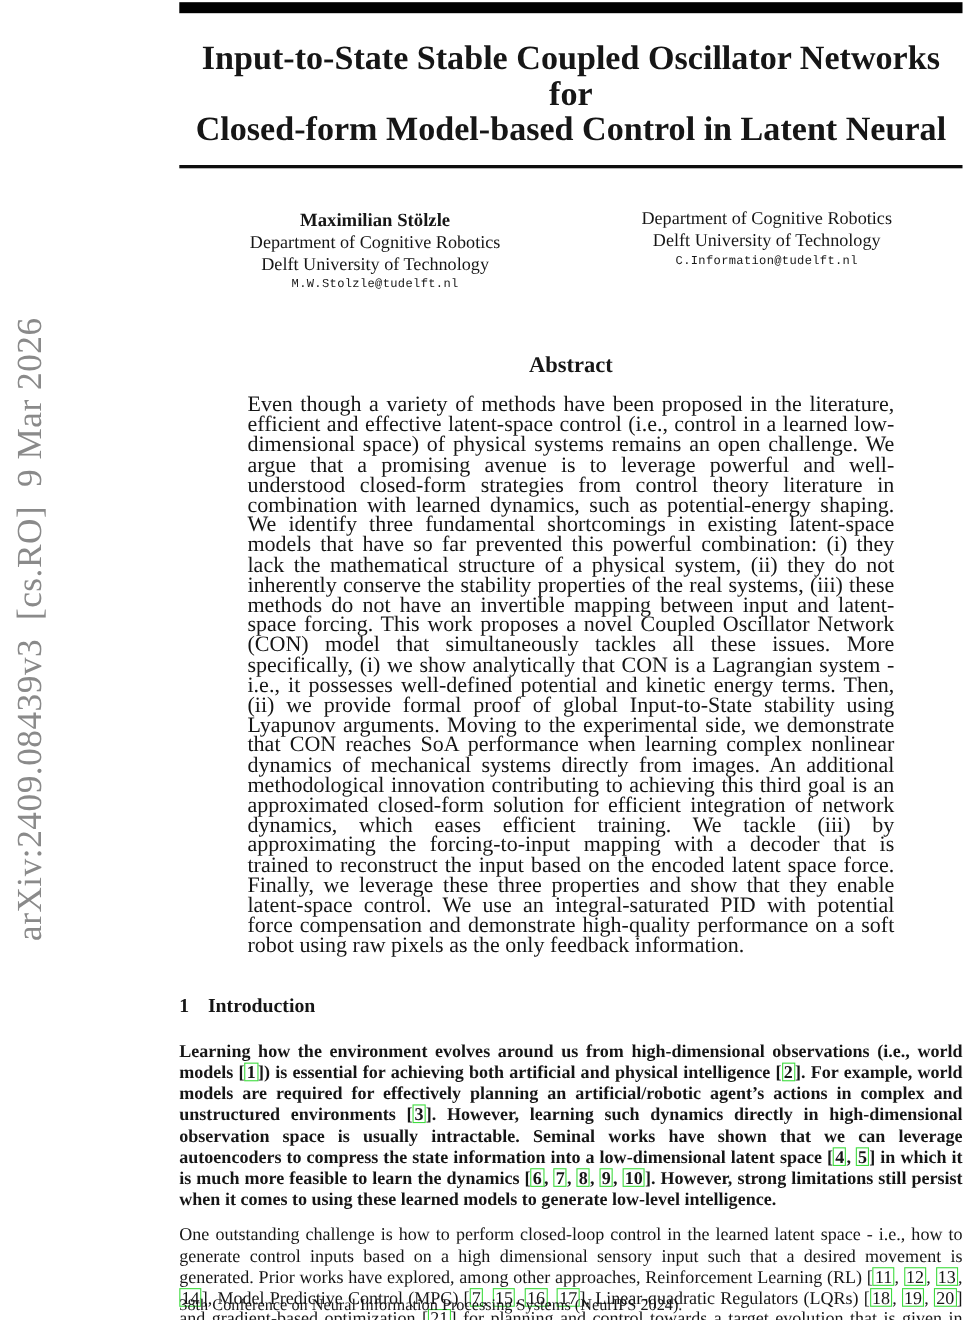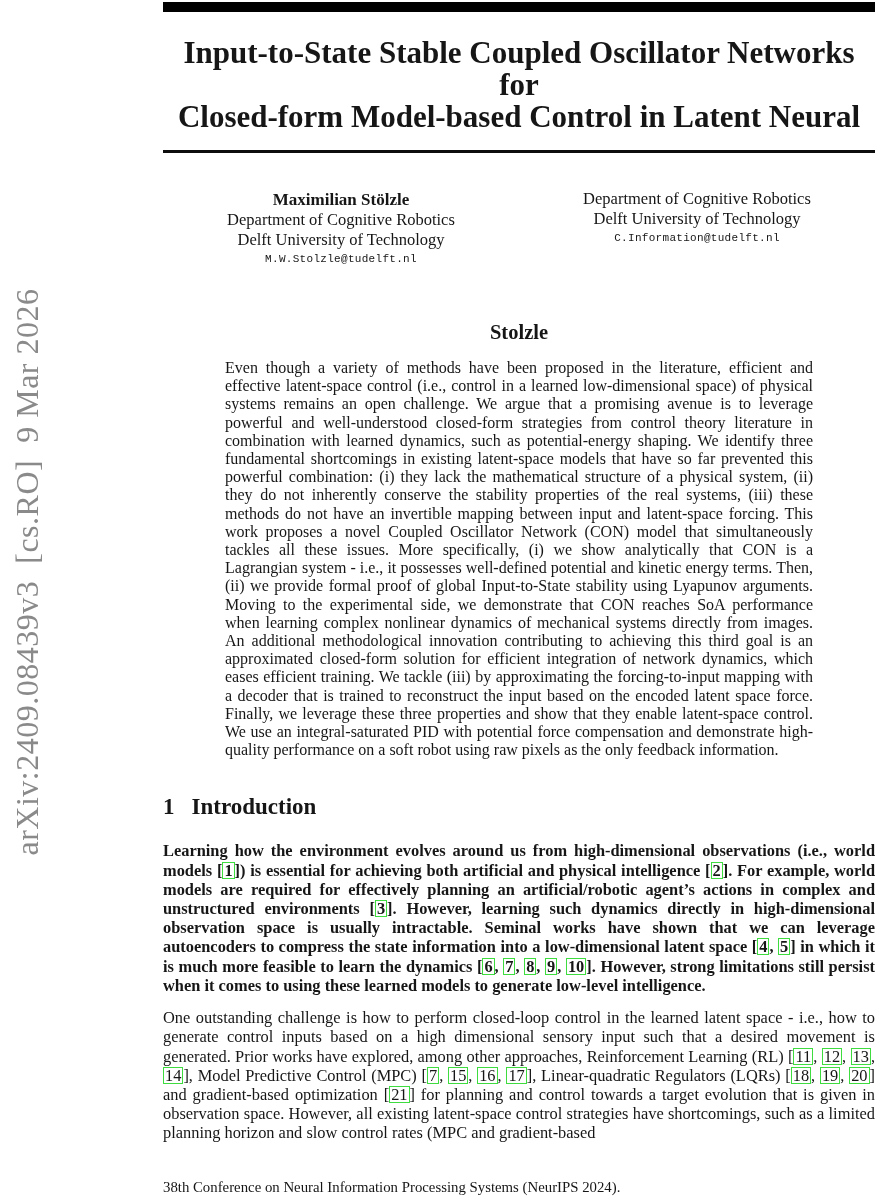--- a/index.html
+++ b/index.html
@@ -69,28 +69,28 @@
   }
   .abstract-heading {
     margin-top: 51px;
     text-align: center;
     font-weight: bold;
     font-size: 20.5px;
   }
   .abstract-body {
     width: 588px;
     margin: 15px auto 0 auto;
-    font-size: 16px;
+    font-size: 20px;
     line-height: 18.2px;
     text-align: justify;
   }
   .section-heading {
     margin-top: 35px;
     font-weight: bold;
-    font-size: 23px;
+    font-size: 18px;
   }
   .section-number { margin-right: 17px; }
   .body-paragraph {
     margin: 0;
     margin-top: 13px;
     font-size: 16.4px;
     line-height: 19.2px;
     text-align: justify;
   }
   .body-paragraph:first-of-type { margin-top: 21px; font-weight: bold; }
@@ -133,21 +133,21 @@
         <div>Delft University of Technology</div>
         <div class="author-email">M.W.Stolzle@tudelft.nl</div>
       </div>
       <div class="author-block">
         <div>Department of Cognitive Robotics</div>
         <div>Delft University of Technology</div>
         <div class="author-email">C.Information@tudelft.nl</div>
       </div>
     </div>
 
-    <div class="abstract-heading">Stolzle</div>
+    <div class="abstract-heading">Abstract</div>
     <div class="abstract-body">Even though a variety of methods have been proposed in the literature, efficient and effective latent-space control (i.e., control in a learned low-dimensional space) of physical systems remains an open challenge. We argue that a promising avenue is to leverage powerful and well-understood closed-form strategies from control theory literature in combination with learned dynamics, such as potential-energy shaping. We identify three fundamental shortcomings in existing latent-space models that have so far prevented this powerful combination: (i) they lack the mathematical structure of a physical system, (ii) they do not inherently conserve the stability properties of the real systems, (iii) these methods do not have an invertible mapping between input and latent-space forcing. This work proposes a novel Coupled Oscillator Network (CON) model that simultaneously tackles all these issues. More specifically, (i) we show analytically that CON is a Lagrangian system - i.e., it possesses well-defined potential and kinetic energy terms. Then, (ii) we provide formal proof of global Input-to-State stability using Lyapunov arguments. Moving to the experimental side, we demonstrate that CON reaches SoA performance when learning complex nonlinear dynamics of mechanical systems directly from images. An additional methodological innovation contributing to achieving this third goal is an approximated closed-form solution for efficient integration of network dynamics, which eases efficient training. We tackle (iii) by approximating the forcing-to-input mapping with a decoder that is trained to reconstruct the input based on the encoded latent space force. Finally, we leverage these three properties and show that they enable latent-space control. We use an integral-saturated PID with potential force compensation and demonstrate high-quality performance on a soft robot using raw pixels as the only feedback information.</div>
 
     <div class="section-heading">
       <span class="section-number">1</span><span>Introduction</span>
     </div>
 
     <p class="body-paragraph">Learning how the environment evolves around us from high-dimensional observations (i.e., world models [<span class="cite">1</span>]) is essential for achieving both artificial and physical intelligence [<span class="cite">2</span>]. For example, world models are required for effectively planning an artificial/robotic agent’s actions in complex and unstructured environments [<span class="cite">3</span>]. However, learning such dynamics directly in high-dimensional observation space is usually intractable. Seminal works have shown that we can leverage autoencoders to compress the state information into a low-dimensional latent space [<span class="cite">4</span>, <span class="cite">5</span>] in which it is much more feasible to learn the dynamics [<span class="cite">6</span>, <span class="cite">7</span>, <span class="cite">8</span>, <span class="cite">9</span>, <span class="cite">10</span>]. However, strong limitations still persist when it comes to using these learned models to generate low-level intelligence.</p>
     <p class="body-paragraph">One outstanding challenge is how to perform closed-loop control in the learned latent space - i.e., how to generate control inputs based on a high dimensional sensory input such that a desired movement is generated. Prior works have explored, among other approaches, Reinforcement Learning (RL) [<span class="cite">11</span>, <span class="cite">12</span>, <span class="cite">13</span>, <span class="cite">14</span>], Model Predictive Control (MPC) [<span class="cite">7</span>, <span class="cite">15</span>, <span class="cite">16</span>, <span class="cite">17</span>], Linear-quadratic Regulators (LQRs) [<span class="cite">18</span>, <span class="cite">19</span>, <span class="cite">20</span>] and gradient-based optimization [<span class="cite">21</span>] for planning and control towards a target evolution that is given in observation space. However, all existing latent-space control strategies have shortcomings, such as a limited planning horizon and slow control rates (MPC and gradient-based</p>
 
   </div>

